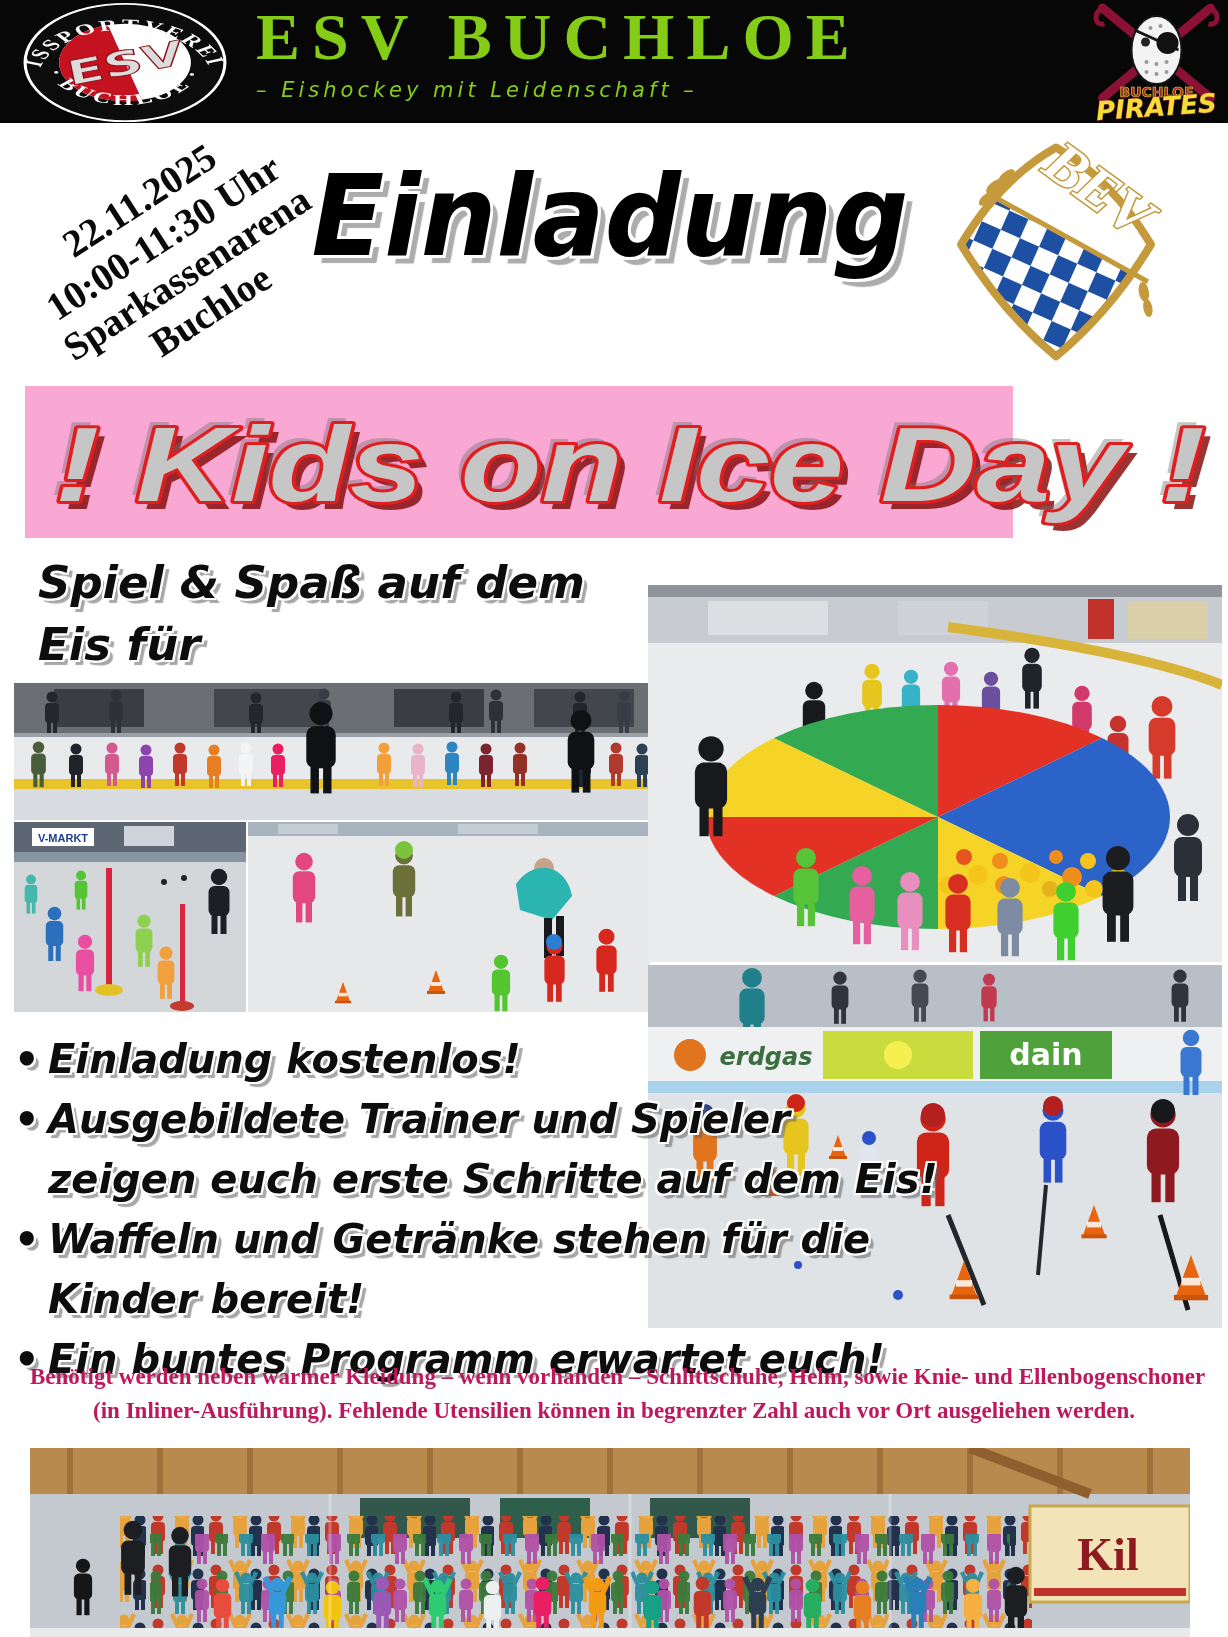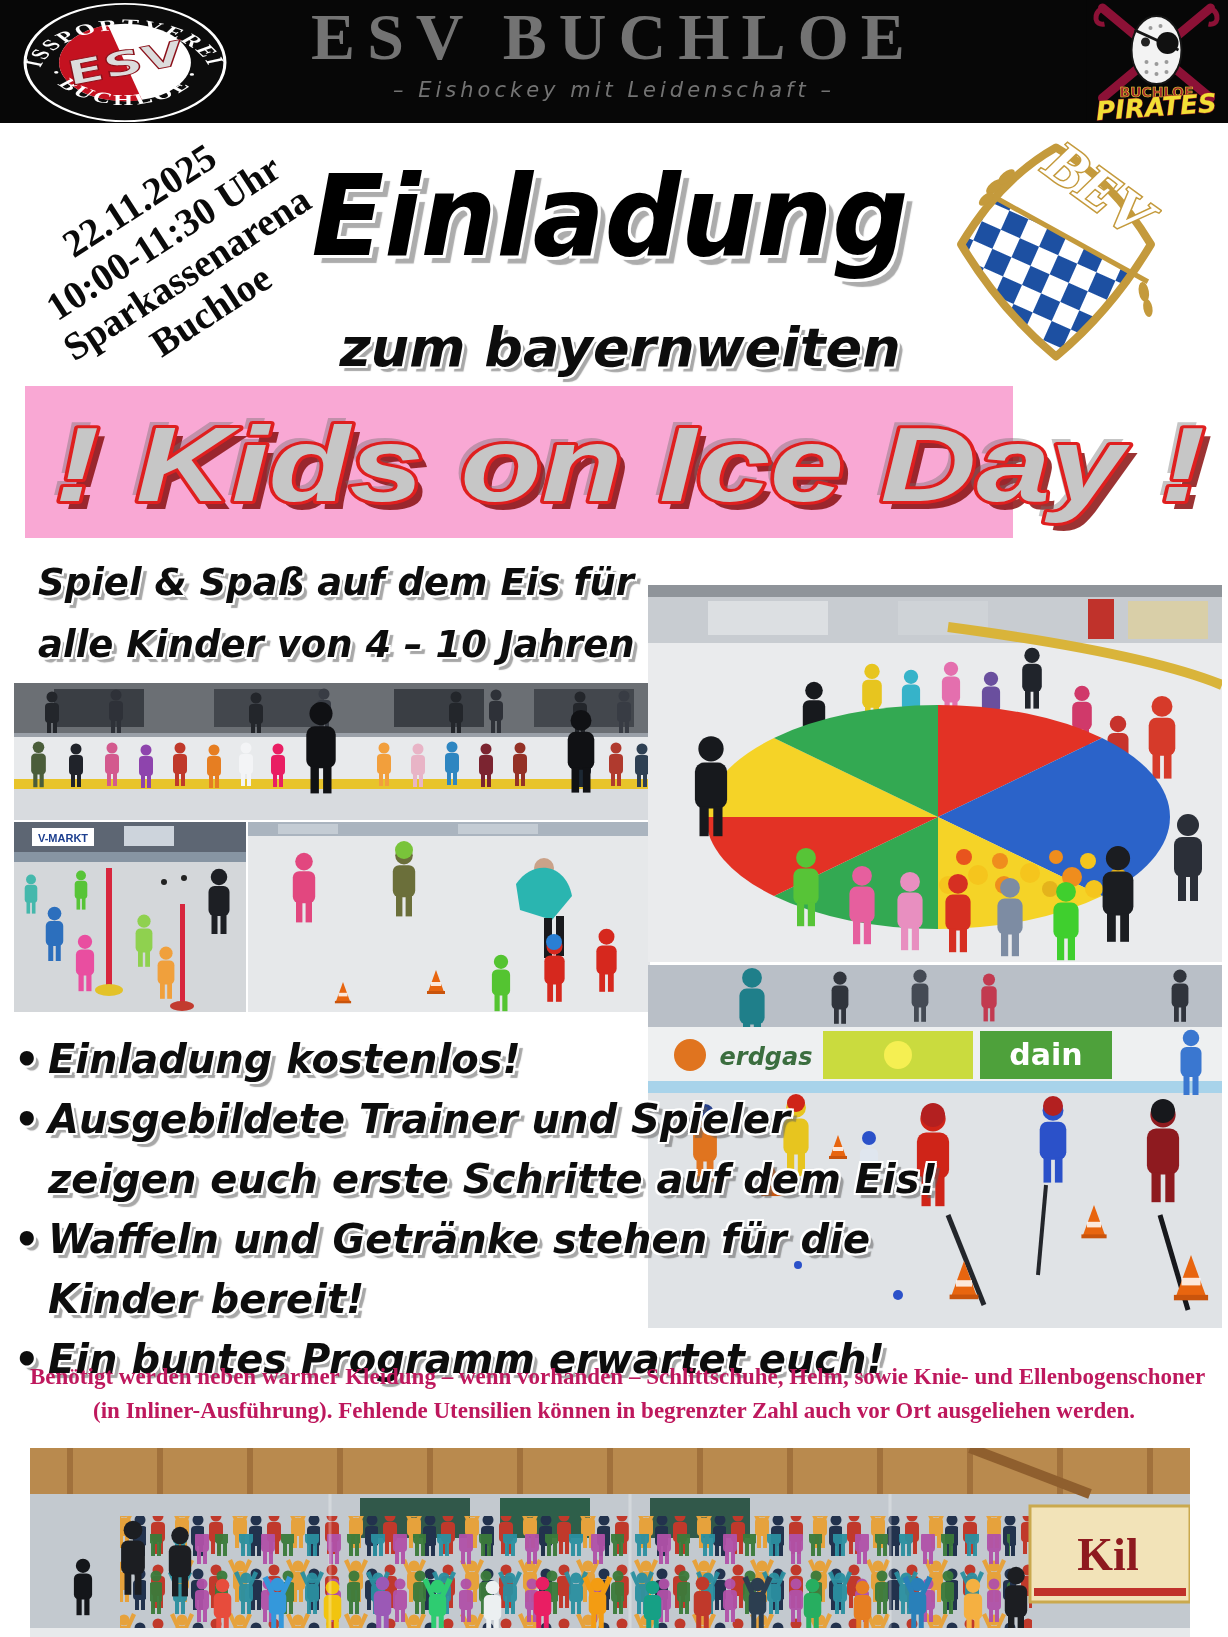--- a/index.html
+++ b/index.html
@@ -1,21 +1,21 @@
 <!DOCTYPE html>
 <html><head>
 <meta charset="utf-8">
 <style>
   html,body{margin:0;padding:0;background:#888;}
   .page{position:relative;width:1228px;height:1637px;background:#ffffff;overflow:hidden;
         font-family:"Liberation Sans",sans-serif;}
 
   
   .topbar{position:absolute;left:0;top:0;width:1228px;height:123px;background:#070707;}
-  .topbar-title{position:absolute;left:244px;top:0;width:740px;text-align:center;color:#737373;}
+  .topbar-title{position:absolute;left:256px;top:0;width:740px;color:#84cc16;}
   .topbar-title h1{margin:4px 0 0 0;font-family:"Liberation Serif",serif;font-weight:900;
                    font-size:66px;letter-spacing:12px;line-height:1.0;}
   .topbar-sub{margin-top:8px;font-family:"DejaVu Sans",sans-serif;font-style:italic;
               font-size:21px;letter-spacing:4px;}
   .esv-badge{position:absolute;left:22px;top:2px;}
   .pirates-badge{position:absolute;left:1085px;top:0;}
 
   
   .rot-info{position:absolute;left:-35px;top:168px;width:420px;text-align:center;
             transform:rotate(-33deg);font-family:"Liberation Serif",serif;font-weight:bold;
@@ -34,21 +34,21 @@
   .zum{position:absolute;left:300px;top:316px;width:640px;text-align:center;
        font-family:"DejaVu Sans",sans-serif;font-weight:bold;font-style:italic;font-size:54px;}
   .bev-badge{position:absolute;left:950px;top:138px;}
 
   
   .cyan-banner{position:absolute;left:25px;top:386px;width:988px;height:152px;background:#f9a8d4;font-style:italic;}
 
   
   .tagline{position:absolute;left:38px;top:552px;width:620px;
            font-family:"DejaVu Sans",sans-serif;font-weight:bold;font-style:italic;
-           font-size:37px;line-height:62px;}
+           font-size:45px;line-height:62px;}
 
   
   .ph{position:absolute;display:block;}
 
   
   .bullets{position:absolute;left:14px;top:1036px;width:700px;
            font-family:"DejaVu Sans",sans-serif;font-weight:bold;font-style:italic;
            font-size:40px;}
   .bullet-line{display:flex;height:60px;align-items:flex-start;white-space:nowrap;}
   .bullet-line .dot{width:34px;flex:0 0 34px;font-style:normal;}
@@ -113,21 +113,20 @@
   </div>
 
   <div class="rot-info">
     <div>22.11.2025</div>
     <div>10:00-11:30 Uhr</div>
     <div>Sparkassenarena</div>
     <div>Buchloe</div>
   </div>
 
   <div class="einladung">Einladung</div>
-  <div class="zum otl">zum bayernweiten</div>
 
   <svg class="bev-badge" width="212" height="228" viewBox="0 0 210 225">
     <defs>
       <clipPath id="bevClip">
         <path d="M105,9 Q160,40 199,105 Q160,170 105,216 Q50,170 11,105 Q50,40 105,9 Z"></path>
       </clipPath>
       <pattern id="bevLoz" width="36" height="36" patternUnits="userSpaceOnUse" patternTransform="rotate(24) scale(1.15)">
         <rect width="36" height="36" fill="#ffffff"></rect>
         <rect width="18" height="18" fill="#1d50a2"></rect>
         <rect x="18" y="18" width="18" height="18" fill="#1d50a2"></rect>

